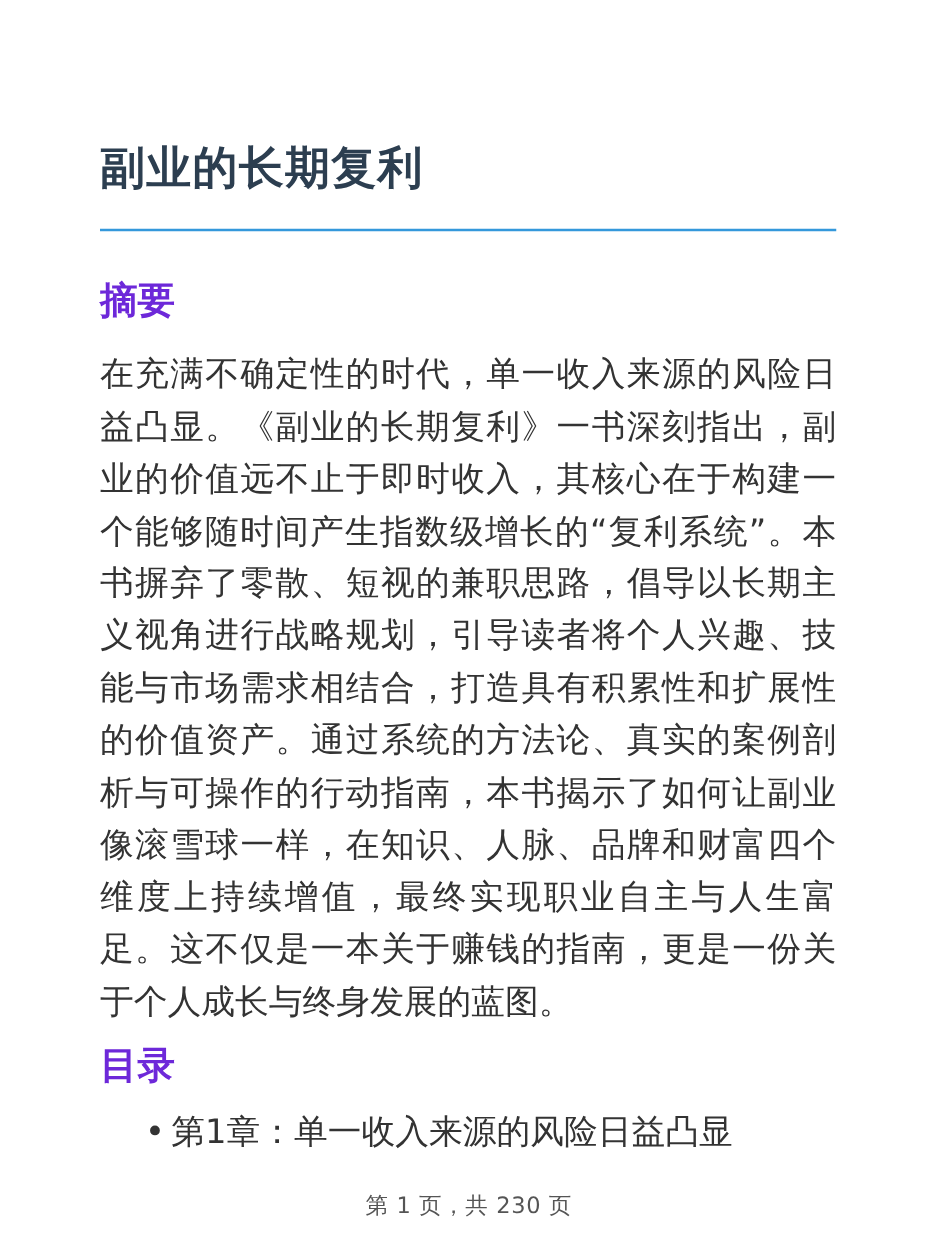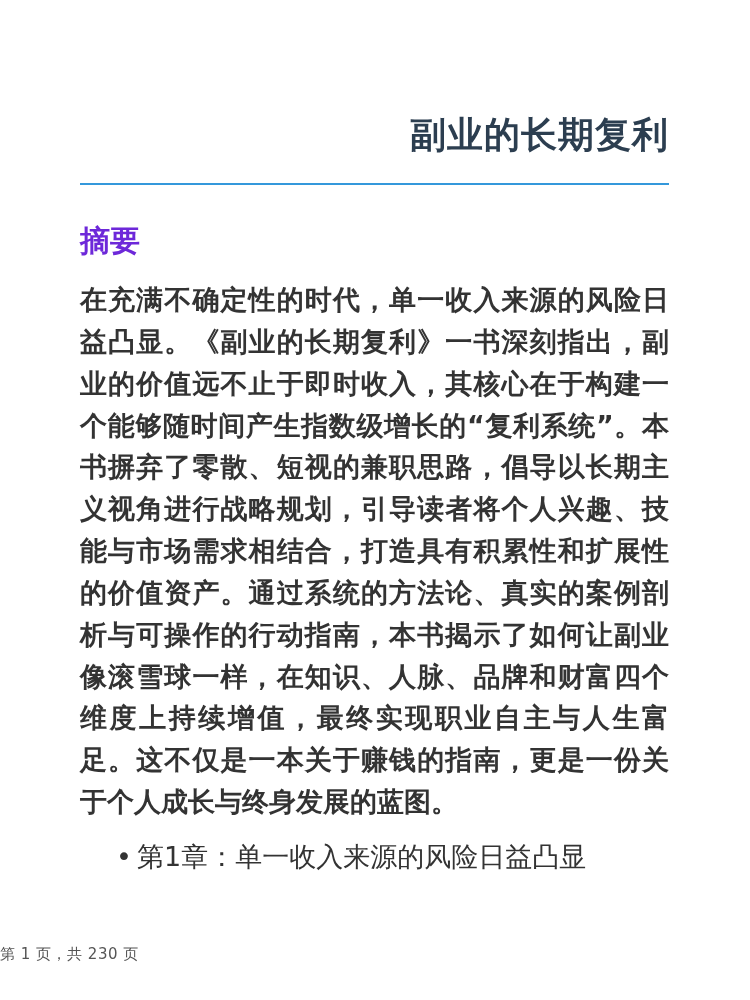--- a/index.html
+++ b/index.html
@@ -18,21 +18,20 @@
     padding: 112px 81px 0 80px;
     overflow: hidden;
   }
   .doc-title {
     margin: 0;
     font-size: 36px;
     line-height: 1.25;
     font-weight: 700;
     color: #2c3e50;
     letter-spacing: 1px;
-    text-align: right;
   }
   .title-rule {
     height: 2px;
     background: #3498db;
     margin-top: 26px;
     width: 100%;
   }
   .section-heading {
     margin: 36px 0 19px 0;
     font-size: 30px;
@@ -44,21 +43,20 @@
     margin-top: 10px;
     margin-bottom: 0;
   }
   .summary-text {
     margin: 0;
     font-size: 27px;
     line-height: 1.55;
     color: #333333;
     text-align: justify;
     text-justify: inter-ideograph;
-    font-weight: bold;
   }
   .toc-list {
     margin: 14px 0 0 0;
     padding: 0;
     list-style: none;
   }
   .toc-item {
     position: relative;
     padding-left: 57px;
     font-size: 27px;
@@ -67,40 +65,42 @@
   }
   .toc-item .bullet {
     position: absolute;
     left: 36px;
     top: 0;
     color: #333333;
   }
   .page-footer {
     position: absolute;
     left: 0;
-    bottom: 36px;
+    bottom: 24px;
     width: 100%;
-    font-size: 15px;
+    text-align: center;
+    font-size: 18px;
     color: #555555;
     letter-spacing: 0.5px;
   }
 </style>
 </head>
 <body>
 
 <div class="page">
 
   <h1 class="doc-title">副业的长期复利</h1>
 
   <div class="title-rule"></div>
 
   <h2 class="section-heading">摘要</h2>
 
   <p class="summary-text">在充满不确定性的时代，单一收入来源的风险日益凸显。《副业的长期复利》一书深刻指出，副业的价值远不止于即时收入，其核心在于构建一个能够随时间产生指数级增长的“复利系统”。本书摒弃了零散、短视的兼职思路，倡导以长期主义视角进行战略规划，引导读者将个人兴趣、技能与市场需求相结合，打造具有积累性和扩展性的价值资产。通过系统的方法论、真实的案例剖析与可操作的行动指南，本书揭示了如何让副业像滚雪球一样，在知识、人脉、品牌和财富四个维度上持续增值，最终实现职业自主与人生富足。这不仅是一本关于赚钱的指南，更是一份关于个人成长与终身发展的蓝图。</p>
 
+  <h2 class="section-heading toc">目录</h2>
 
   <ul class="toc-list">
     <li class="toc-item">
       <span class="bullet">•</span>
       <span>第1章：单一收入来源的风险日益凸显</span>
     </li>
   </ul>
 
   <div class="page-footer">第 1 页，共 230 页</div>
 

